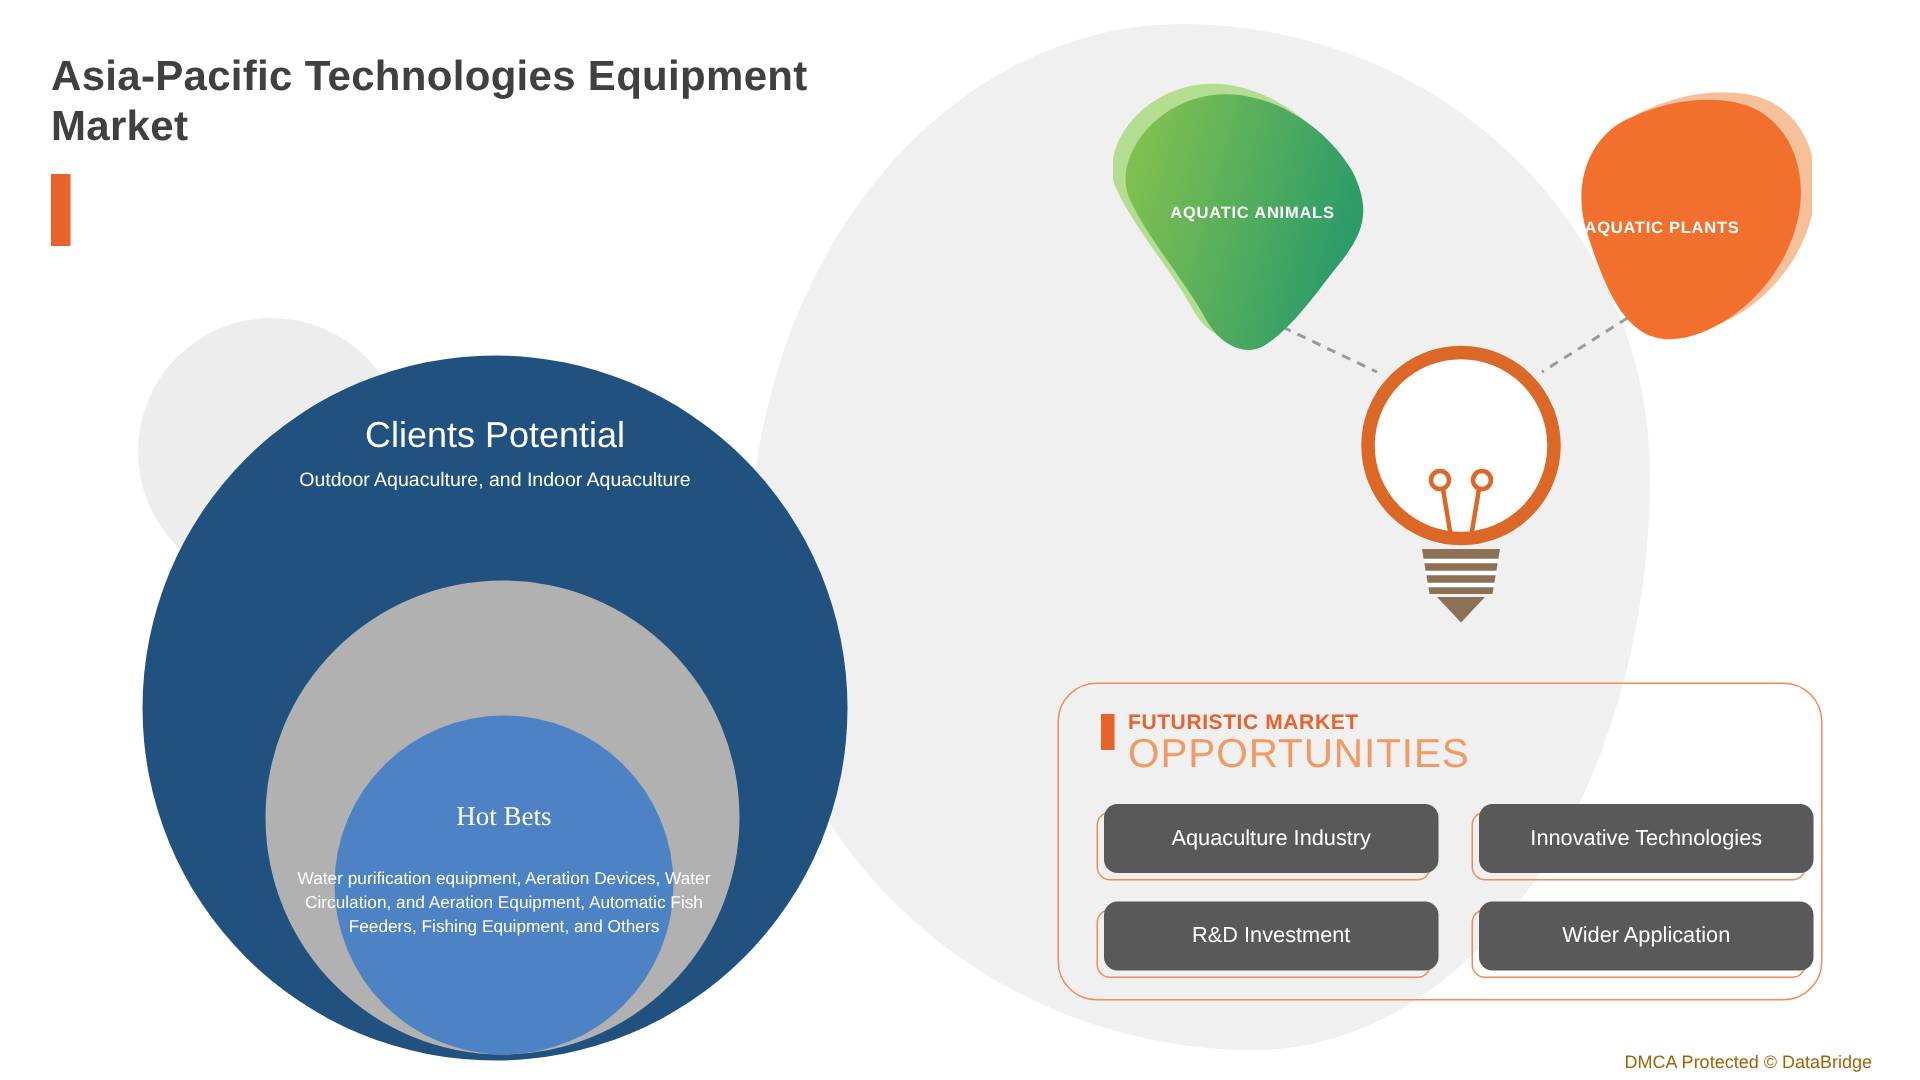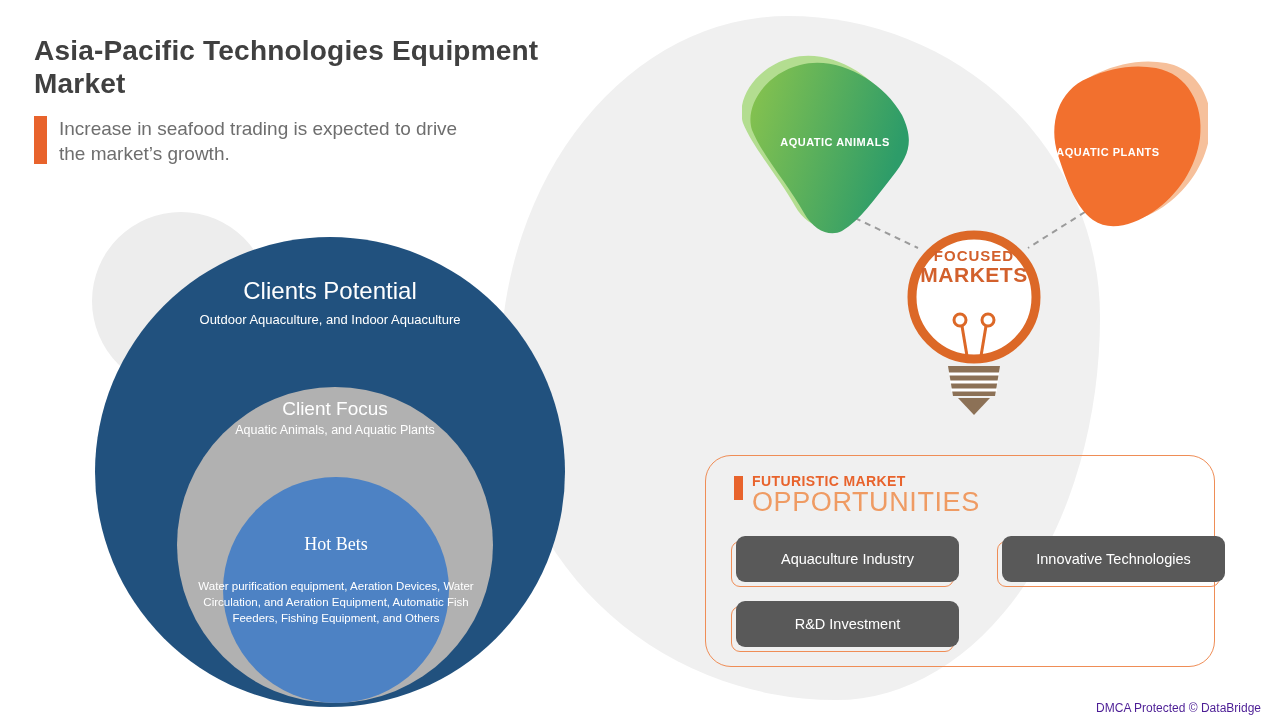--- a/index.html
+++ b/index.html
@@ -67,64 +67,59 @@
   .opps-panel {
     position:absolute; left:705px; top:455px; width:510px; height:212px;
     border:1.5px solid #ef8d56; border-radius:26px; z-index:6;
   }
   .opps-heading { position:absolute; left:28px; top:17px; display:flex; gap:9px; }
   .opps-bar { width:9px; height:24px; background:#e8632c; margin-top:3px; flex:0 0 auto; }
   .opps-h1 { font-size:14px; font-weight:700; color:#e8632c; letter-spacing:0.4px; }
   .opps-h2 { font-size:27px; font-weight:400; color:#ef9b63; letter-spacing:0.6px; margin-top:-2px; }
   .opps-grid {
     position:absolute; left:30px; top:80px;
-    display:grid; grid-template-columns:223px 223px; gap:19px 43px;
+    display:grid; grid-template-columns:223px 223px; gap:19px 27px;
   }
   .opp-wrap { position:relative; height:46px; }
   .opp-outline {
     position:absolute; left:-5px; top:5px; width:100%; height:100%;
     border:1.5px solid #ef8d56; border-radius:9px;
   }
   .opp-btn {
     position:absolute; inset:0; background:#595959; border-radius:9px;
     color:#ffffff; font-size:14.5px; display:flex; align-items:center; justify-content:center;
   }
 
   
   .footer {
-    position:absolute; right:19px; bottom:5px; font-size:12px; color:#4c1d95; z-index:7;
+    position:absolute; right:32px; bottom:5px; font-size:12px; color:#a16207; z-index:7;
   }
 </style>
 </head>
 <body>
 
 <div class="canvas">
 
   <div class="bg-blob bg-blob-main"></div>
   <div class="bg-blob bg-blob-left"></div>
 
   <div class="header">
     <h1 class="title">Asia-Pacific Technologies Equipment Market</h1>
     <div class="subtitle-row">
       <div class="accent-bar"></div>
-      <p class="subtitle">Increase in seafood trading is expected to drive the market’s growth.</p>
     </div>
   </div>
 
   <div class="circle circle-outer"></div>
   <div class="circle circle-middle"></div>
   <div class="circle circle-inner"></div>
 
   <div class="ct ct-outer">
     <div class="ct-title-lg">Clients Potential</div>
     <div class="ct-desc-lg">Outdoor Aquaculture, and Indoor Aquaculture</div>
-  </div>
-  <div class="ct ct-middle">
-    <div class="ct-title-md">Client Focus</div>
-    <div class="ct-desc-md">Aquatic Animals, and Aquatic Plants</div>
   </div>
   <div class="ct ct-inner">
     <div class="ct-title-sm">Hot Bets</div>
     <div class="ct-desc-sm">Water purification equipment, Aeration Devices, Water Circulation, and Aeration Equipment, Automatic Fish Feeders, Fishing Equipment, and Others</div>
   </div>
 
   <svg class="connector-svg" viewBox="0 0 520 260">
     <line x1="155" y1="178" x2="218" y2="208" stroke="#9b9b9b" stroke-width="2" stroke-dasharray="6 5"></line>
     <line x1="385" y1="172" x2="328" y2="208" stroke="#9b9b9b" stroke-width="2" stroke-dasharray="6 5"></line>
   </svg>
@@ -156,24 +151,20 @@
       <line x1="88" y1="101" x2="82" y2="137"></line>
     </g>
     <path fill="#8c7156" d="M 50 141 L 102 141 L 97 171 L 55 171 Z"></path>
     <g stroke="#ffffff" stroke-width="3">
       <line x1="51" y1="149" x2="101" y2="149"></line>
       <line x1="52" y1="157" x2="100" y2="157"></line>
       <line x1="53" y1="165" x2="99" y2="165"></line>
     </g>
     <path fill="#8c7156" d="M 60 173 L 92 173 L 76 190 Z"></path>
   </svg>
-  <div class="bulb-text">
-    <div class="bulb-line1">FOCUSED</div>
-    <div class="bulb-line2">MARKETS</div>
-  </div>
 
   <section class="opps-panel">
     <div class="opps-heading">
       <div class="opps-bar"></div>
       <div>
         <div class="opps-h1">FUTURISTIC MARKET</div>
         <div class="opps-h2">OPPORTUNITIES</div>
       </div>
     </div>
     <div class="opps-grid">
@@ -182,18 +173,22 @@
         <div class="opp-btn">Aquaculture Industry</div>
       </div>
       <div class="opp-wrap">
         <div class="opp-outline"></div>
         <div class="opp-btn">Innovative Technologies</div>
       </div>
       <div class="opp-wrap">
         <div class="opp-outline"></div>
         <div class="opp-btn">R&amp;D Investment</div>
       </div>
+      <div class="opp-wrap">
+        <div class="opp-outline"></div>
+        <div class="opp-btn">Wider Application</div>
+      </div>
     </div>
   </section>
 
   <div class="footer">DMCA Protected © DataBridge</div>
 
 </div>
 
 </body></html>

